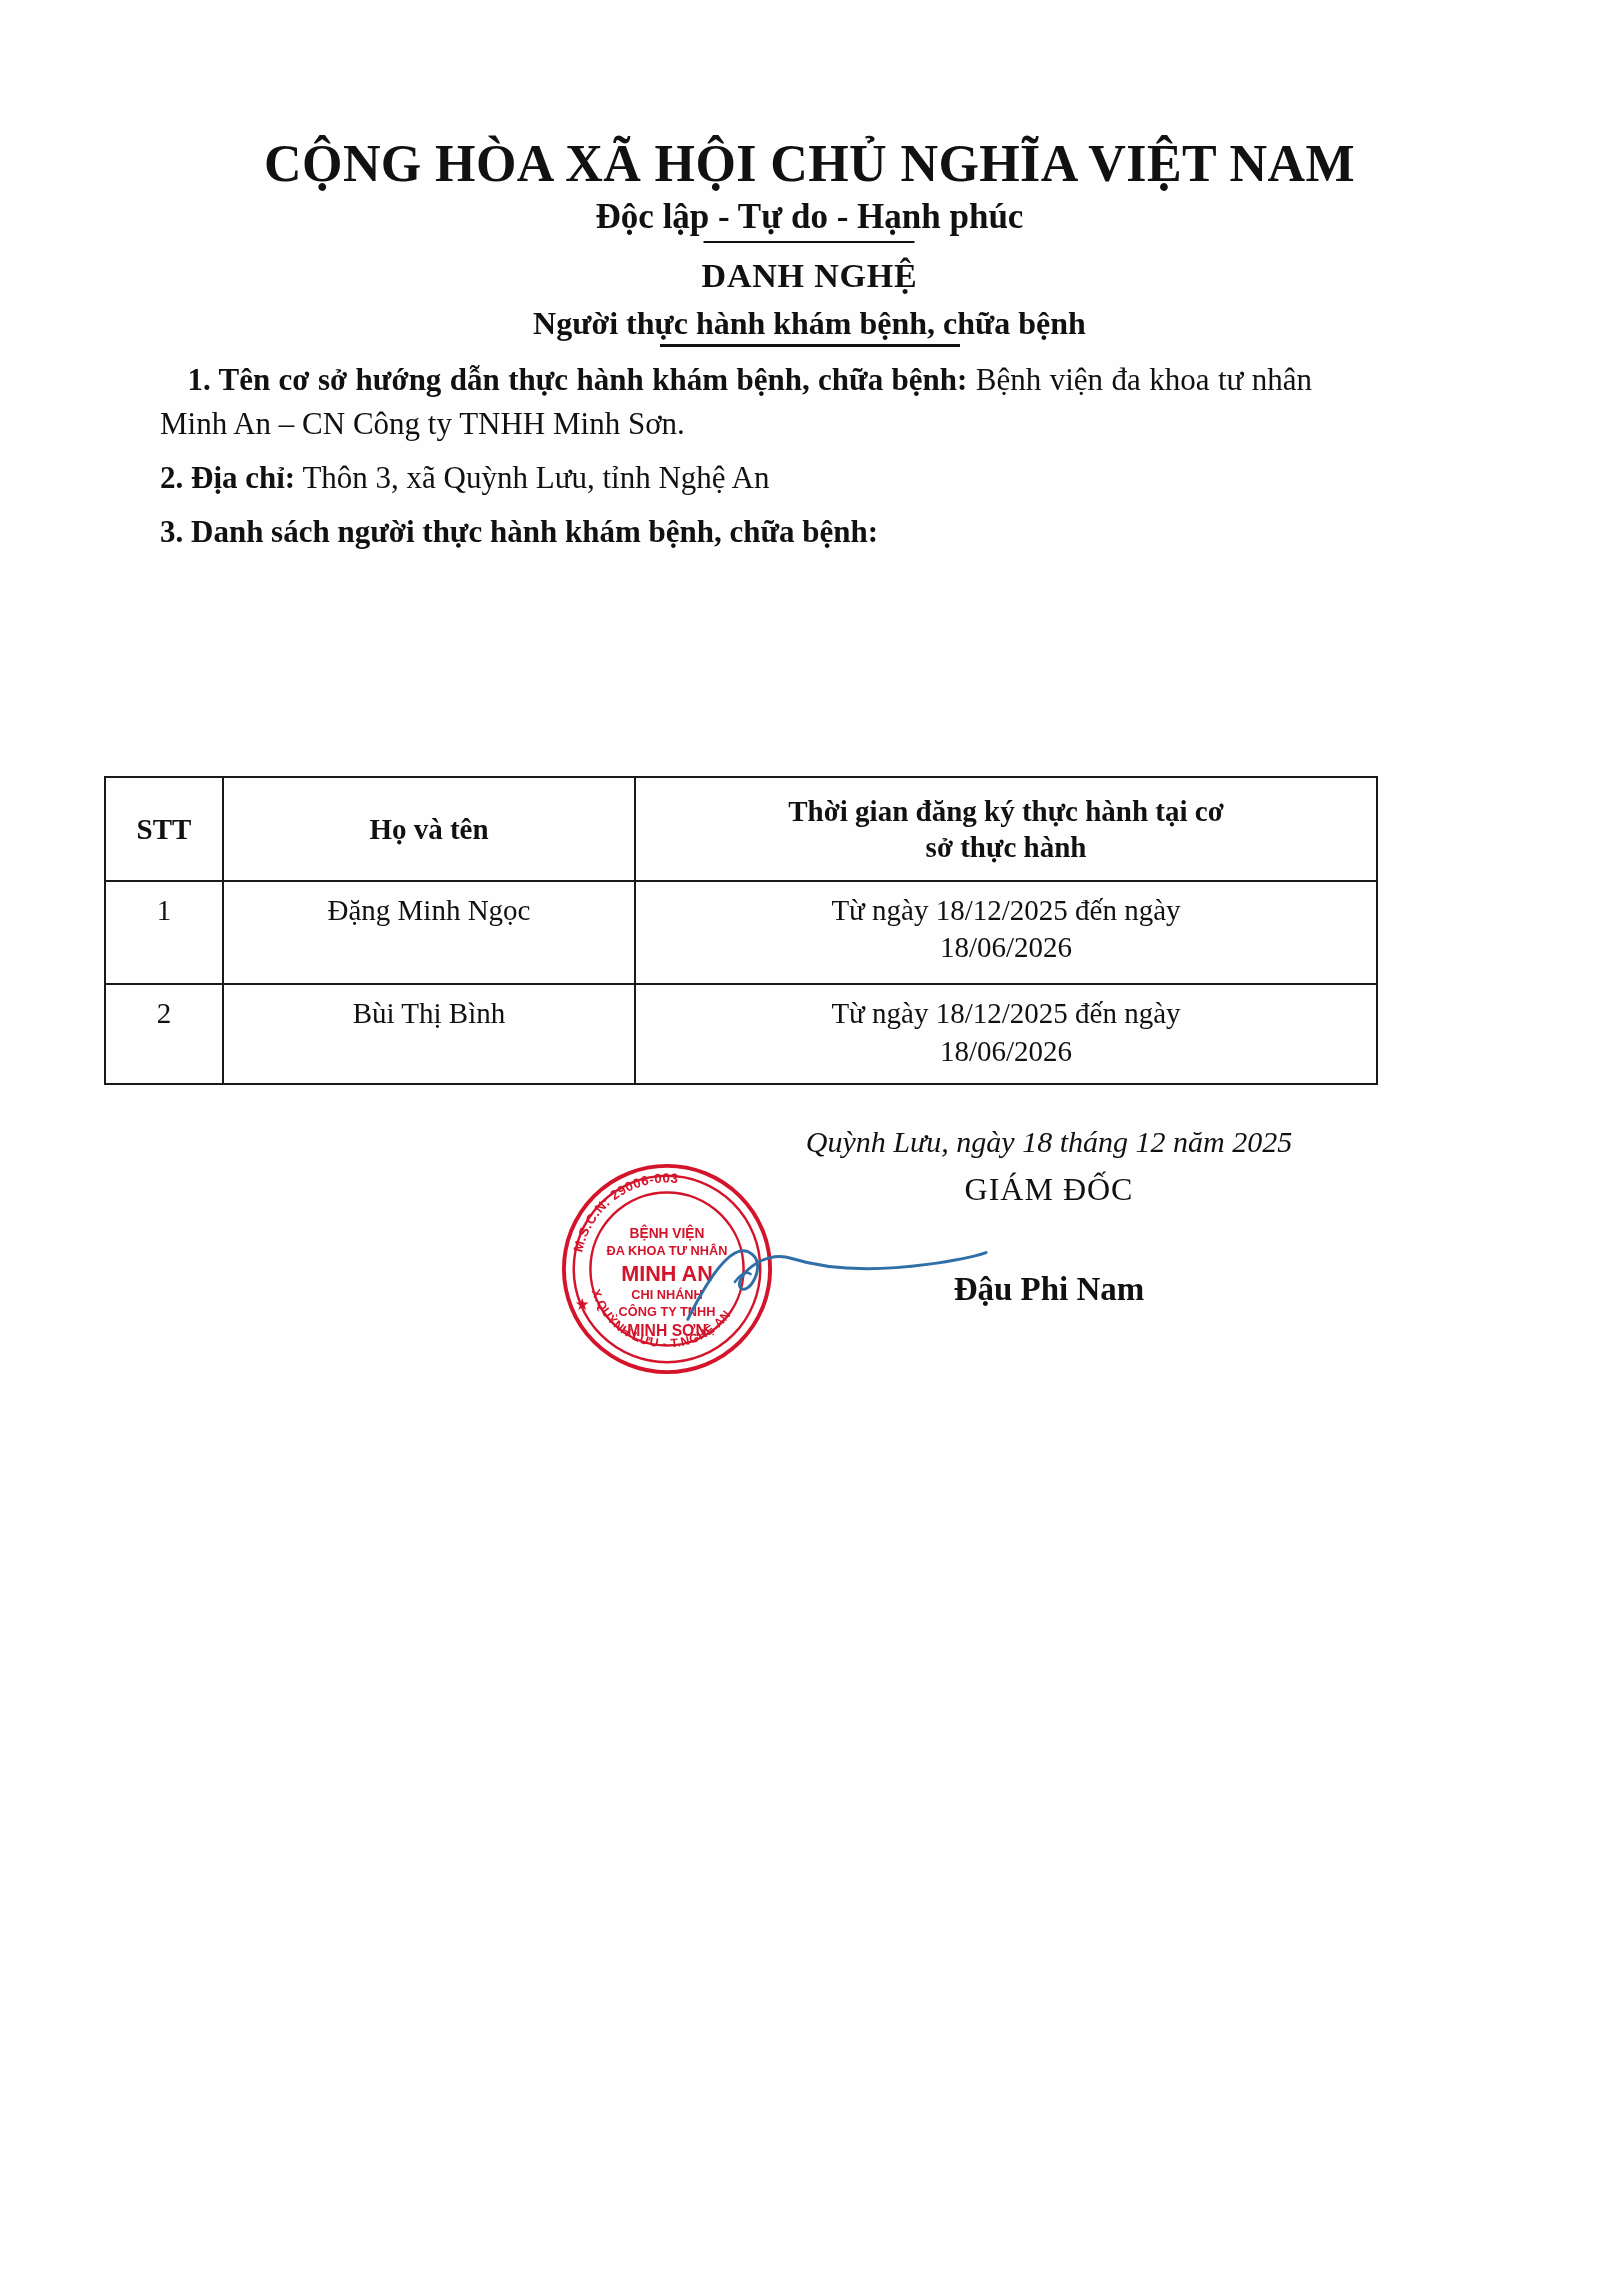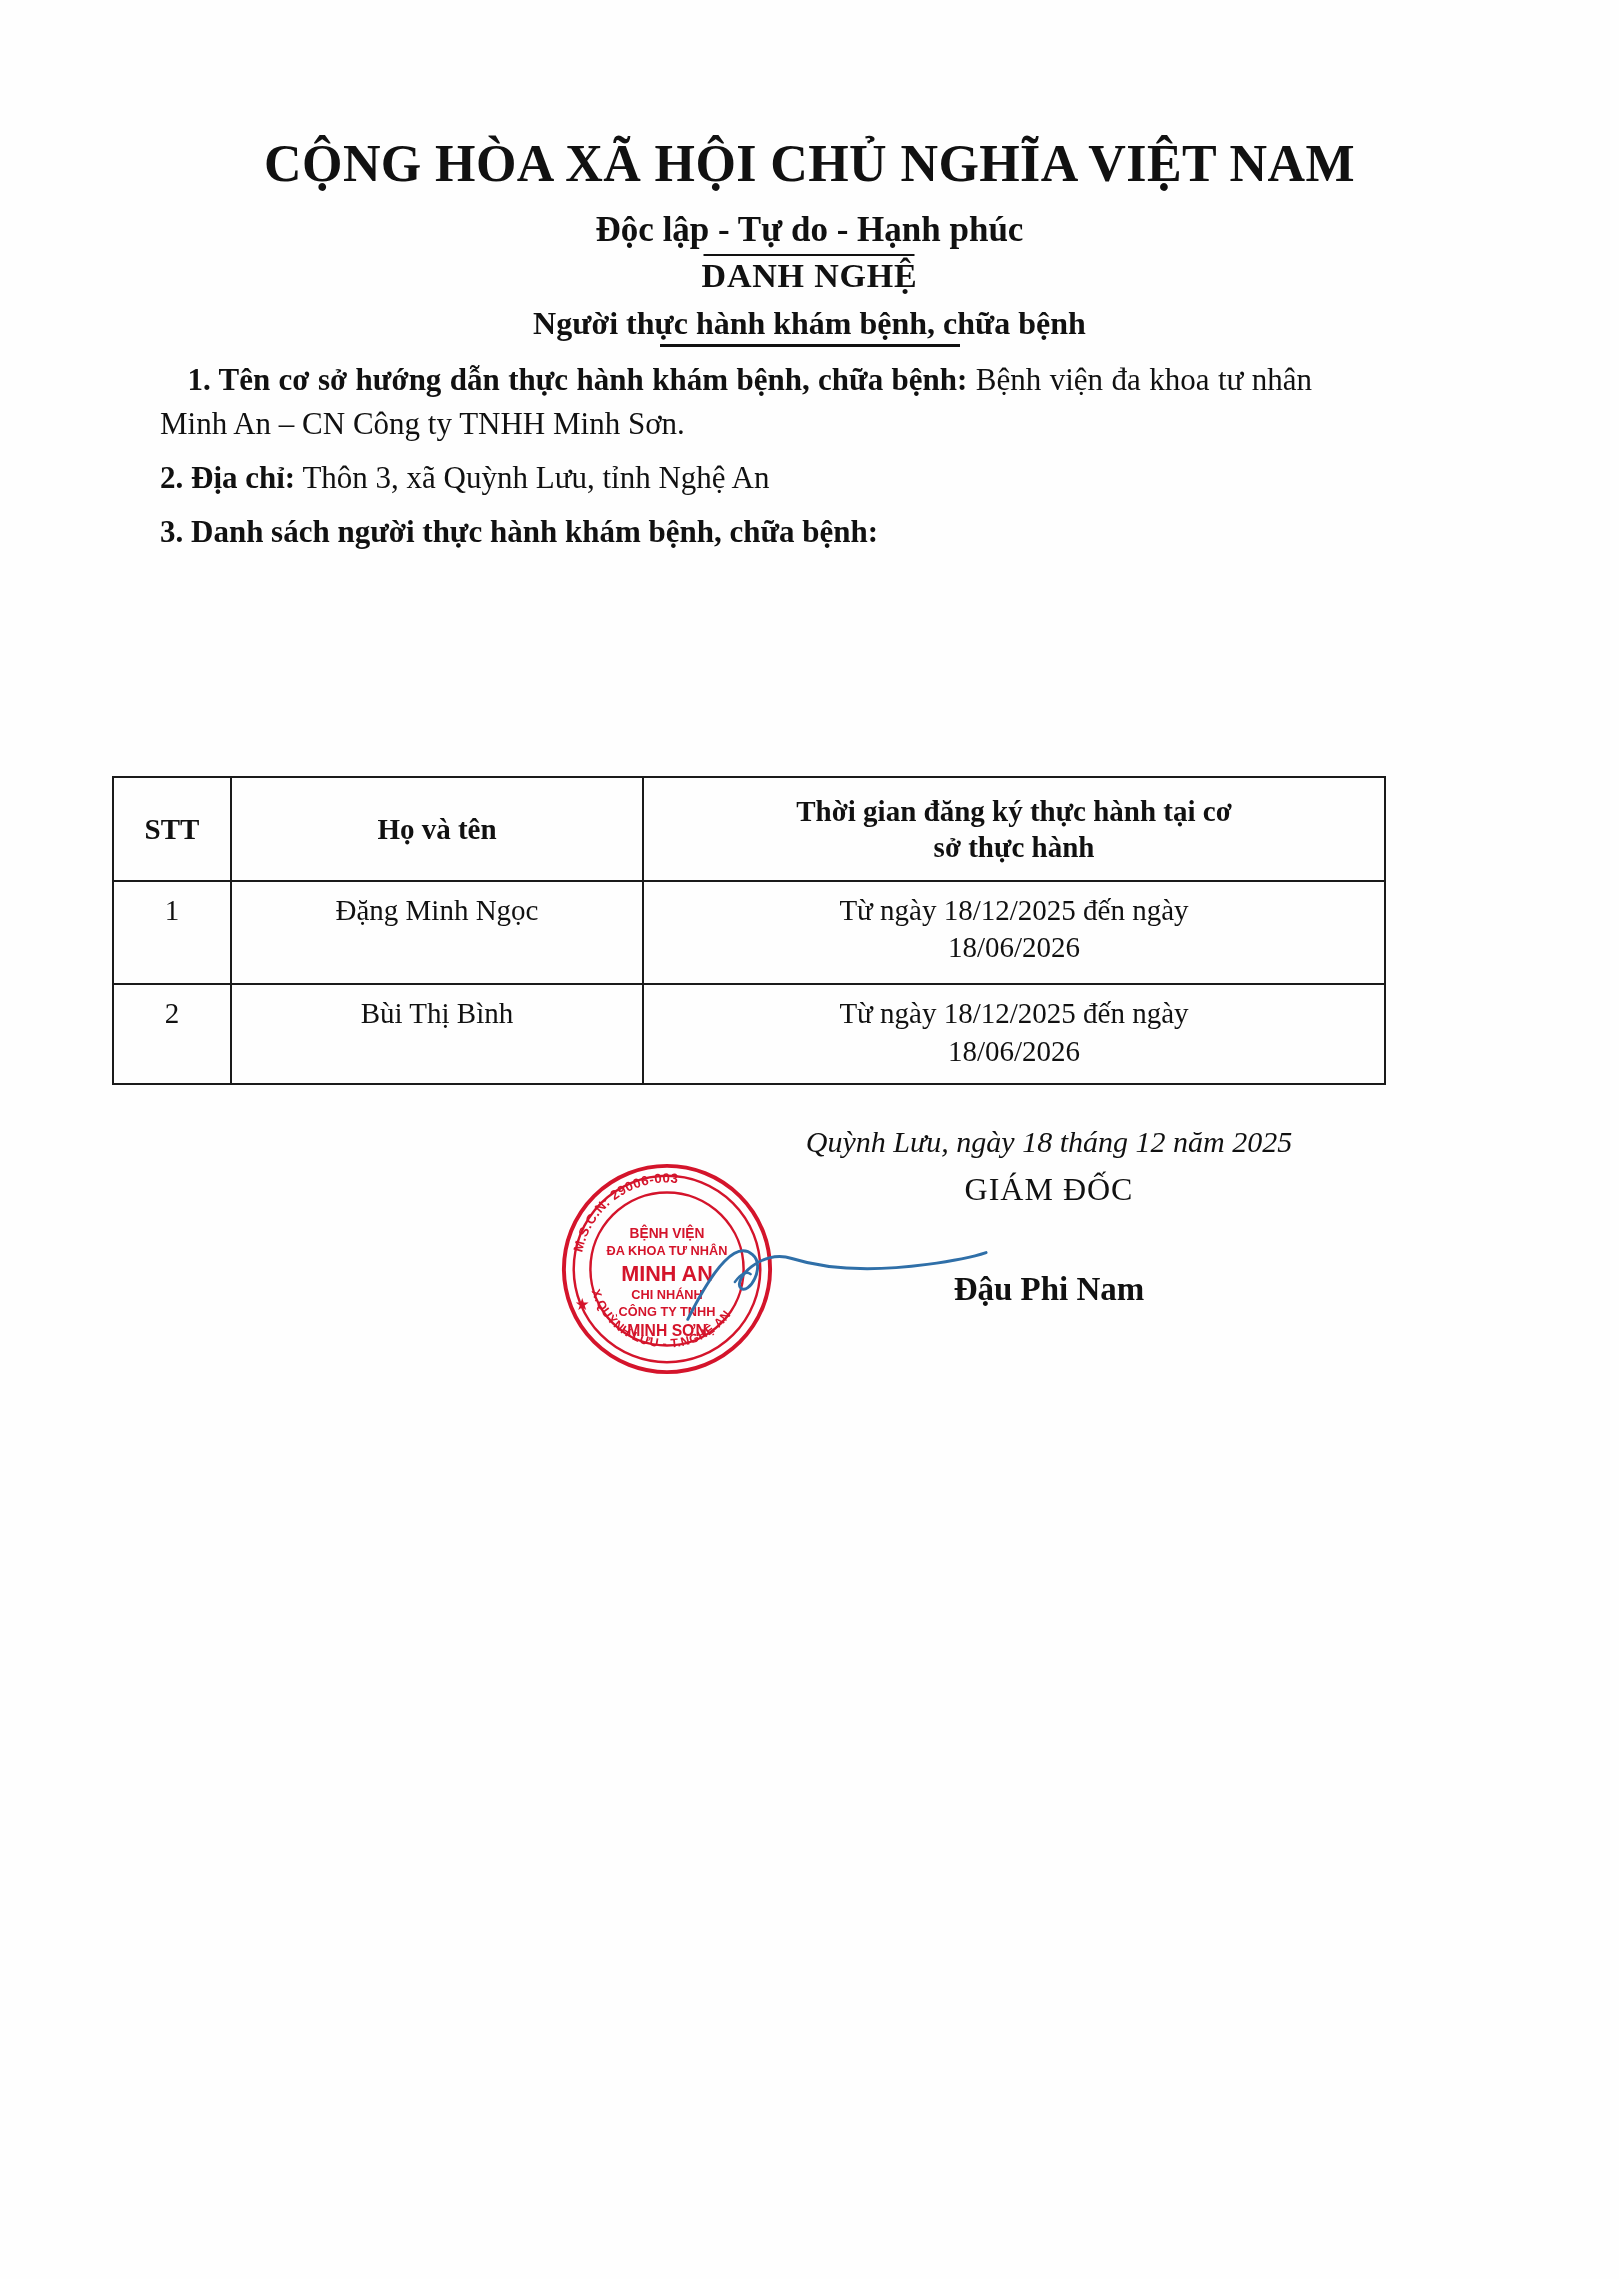--- a/index.html
+++ b/index.html
@@ -34,21 +34,21 @@
     font-size: 52px;
     font-weight: bold;
     letter-spacing: 0.4px;
     line-height: 1.1;
     white-space: nowrap;
   }
   .nat-line2 {
     font-size: 35px;
     font-weight: bold;
     line-height: 1.15;
-    margin-top: 18px;
+    margin-top: 5px;
     display: inline-block;
     position: relative;
   }
   .nat-underline {
     position: absolute;
     left: 50%;
     transform: translateX(-50%);
     bottom: -5.9px;
     width: 211px;
     height: 2.5px;
@@ -99,21 +99,21 @@
     margin-bottom: 9.8px;
     text-indent: 0;
   }
   .para.first { text-indent: 27.4px; }
   .para b { font-weight: bold; }
 
   
   .tbl-wrap {
     position: absolute;
     top: 776px;
-    left: 112px;
+    left: 104px;
     width: 1274px;
   }
   table.list {
     border-collapse: collapse;
     width: 100%;
     table-layout: fixed;
   }
   table.list th,
   table.list td {
     border: 2px solid #1a1a1a;

